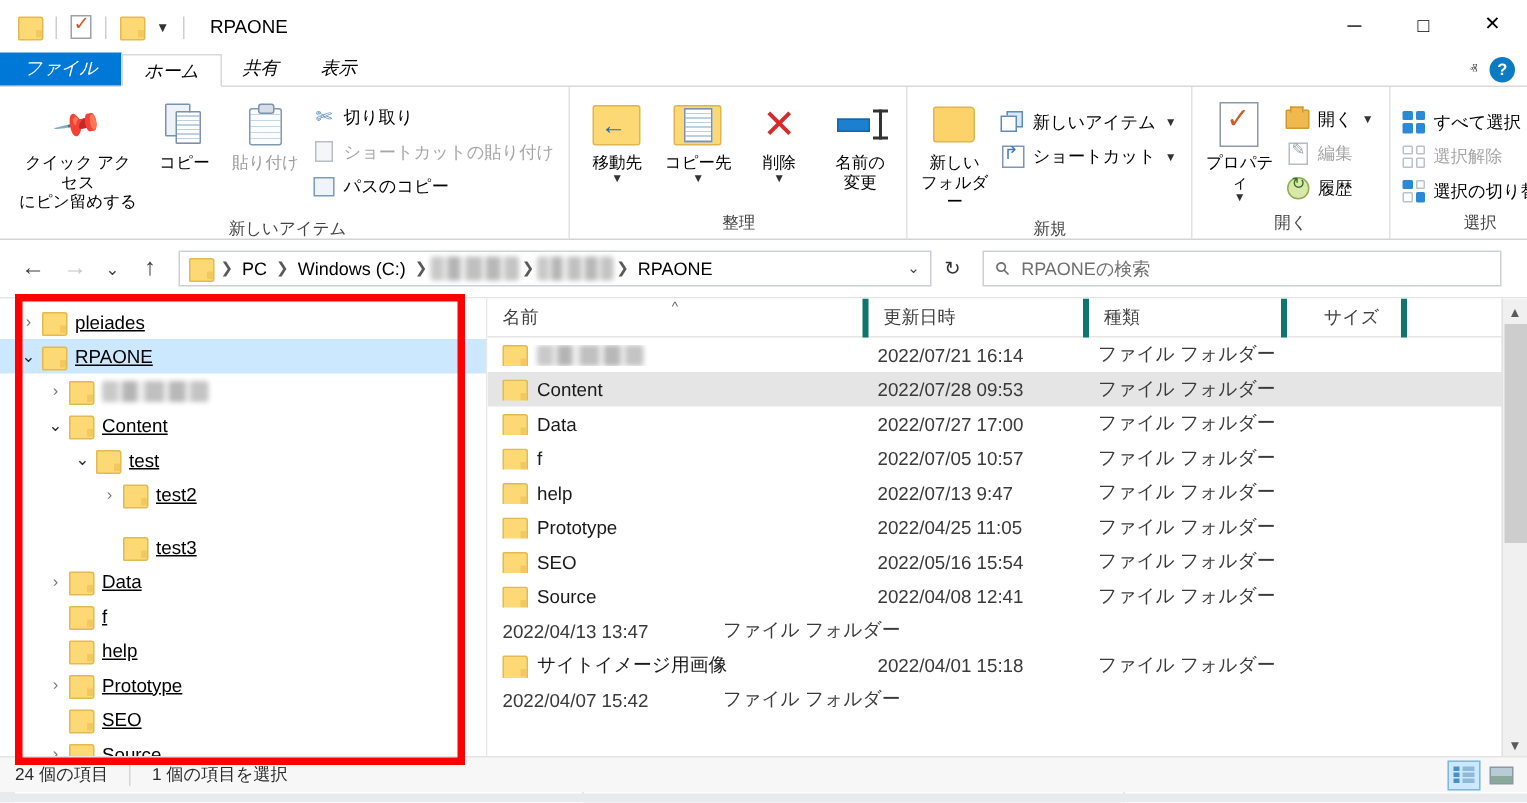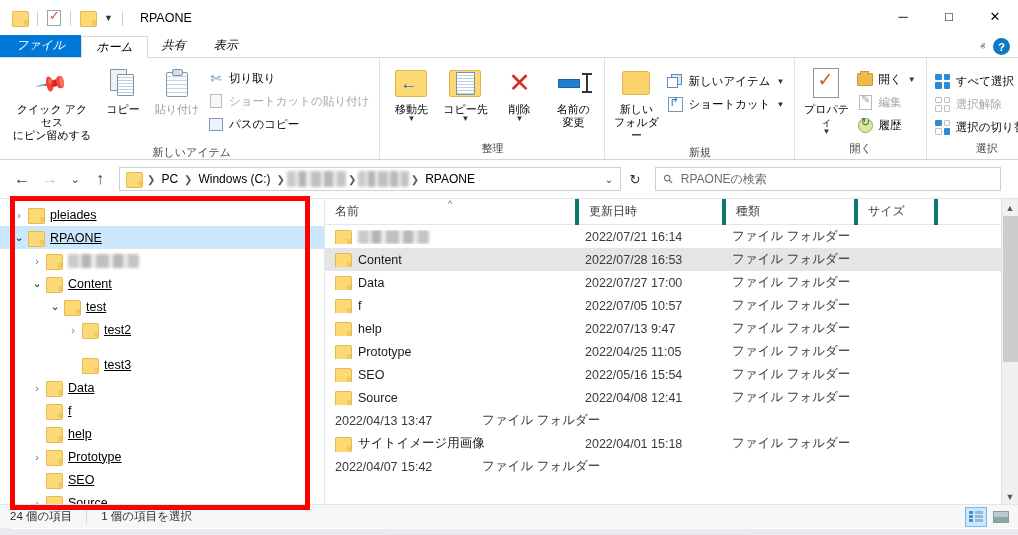--- a/index.html
+++ b/index.html
@@ -223,21 +223,21 @@
   .listpane { flex: 1; position: relative; background: #fff; overflow: hidden; }
   .colhead {
     height: 26px; display: flex; align-items: center; border-bottom: 1px solid #e5e5e5;
     font-size: 12px; color: #404040; position: relative;
   }
   .col { padding-left: 10px; position: relative; height: 26px; display: flex; align-items: center; }
   .col + .col { border-left: 4px solid #0f766e; }
   .col.name { width: 250px; }
   .col.date { width: 147px; }
   .col.type { width: 132px; }
-  .col.size { width: 80px; }
+  .col.size { width: 80px; justify-content: center; }
   .col.rest { flex: 1; }
   .sortmark {
     position: absolute; left: 50%; top: 0px; font-size: 9px; color: #666; transform: translateX(-50%);
   }
   .rows { height: 252px; overflow: hidden; }
   .row {
     height: 23px; display: flex; align-items: center; font-size: 12.5px; color: #1a1a1a;
   }
   .row.hover { background: #e5e5e5; }
   .cell { padding-left: 10px; overflow: hidden; white-space: nowrap; }
@@ -658,21 +658,21 @@
               </div>
               <div class="cell date">2022/07/21 16:14</div>
               <div class="cell type">ファイル フォルダー</div>
               <div class="cell size"></div>
             </div>
             <div class="row hover">
               <div class="cell name">
                 <span class="folder-ico"></span>
                 <span>Content</span>
               </div>
-              <div class="cell date">2022/07/28 16:53</div>
+              <div class="cell date">2022/07/28 09:53</div>
               <div class="cell type">ファイル フォルダー</div>
               <div class="cell size"></div>
             </div>
             <div class="row">
               <div class="cell name">
                 <span class="folder-ico"></span>
                 <span>Data</span>
               </div>
               <div class="cell date">2022/07/27 17:00</div>
               <div class="cell type">ファイル フォルダー</div>

